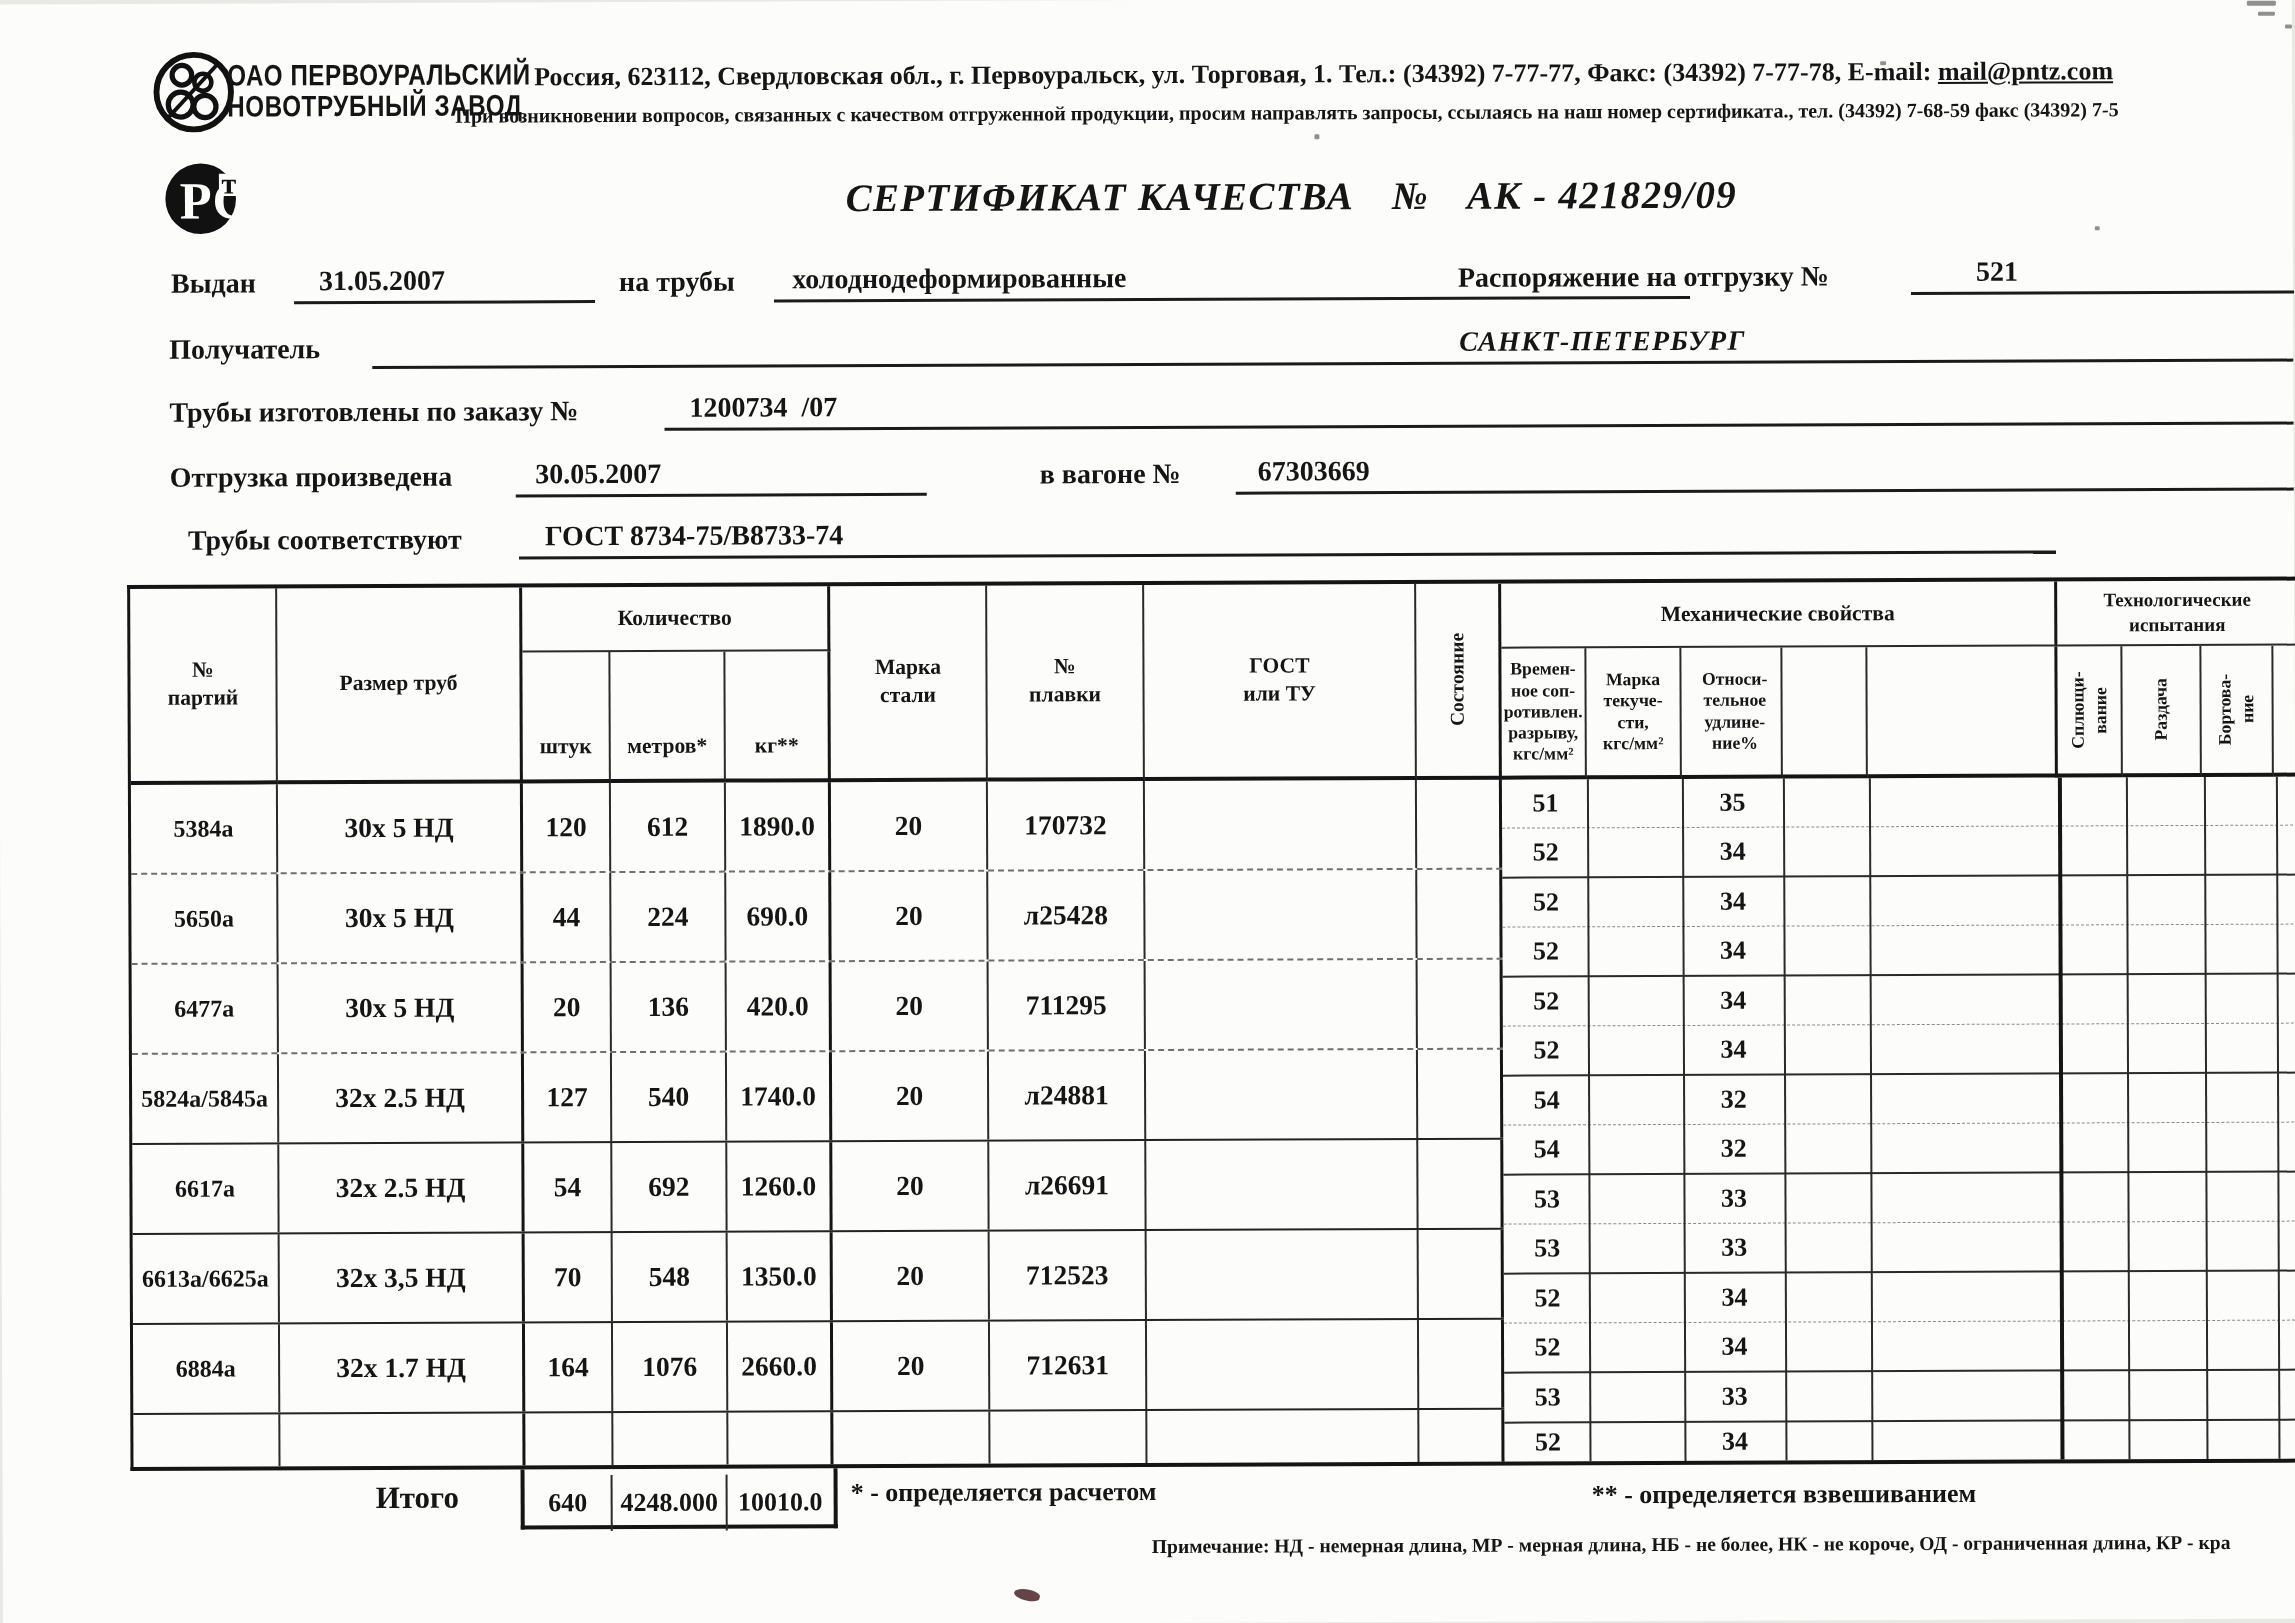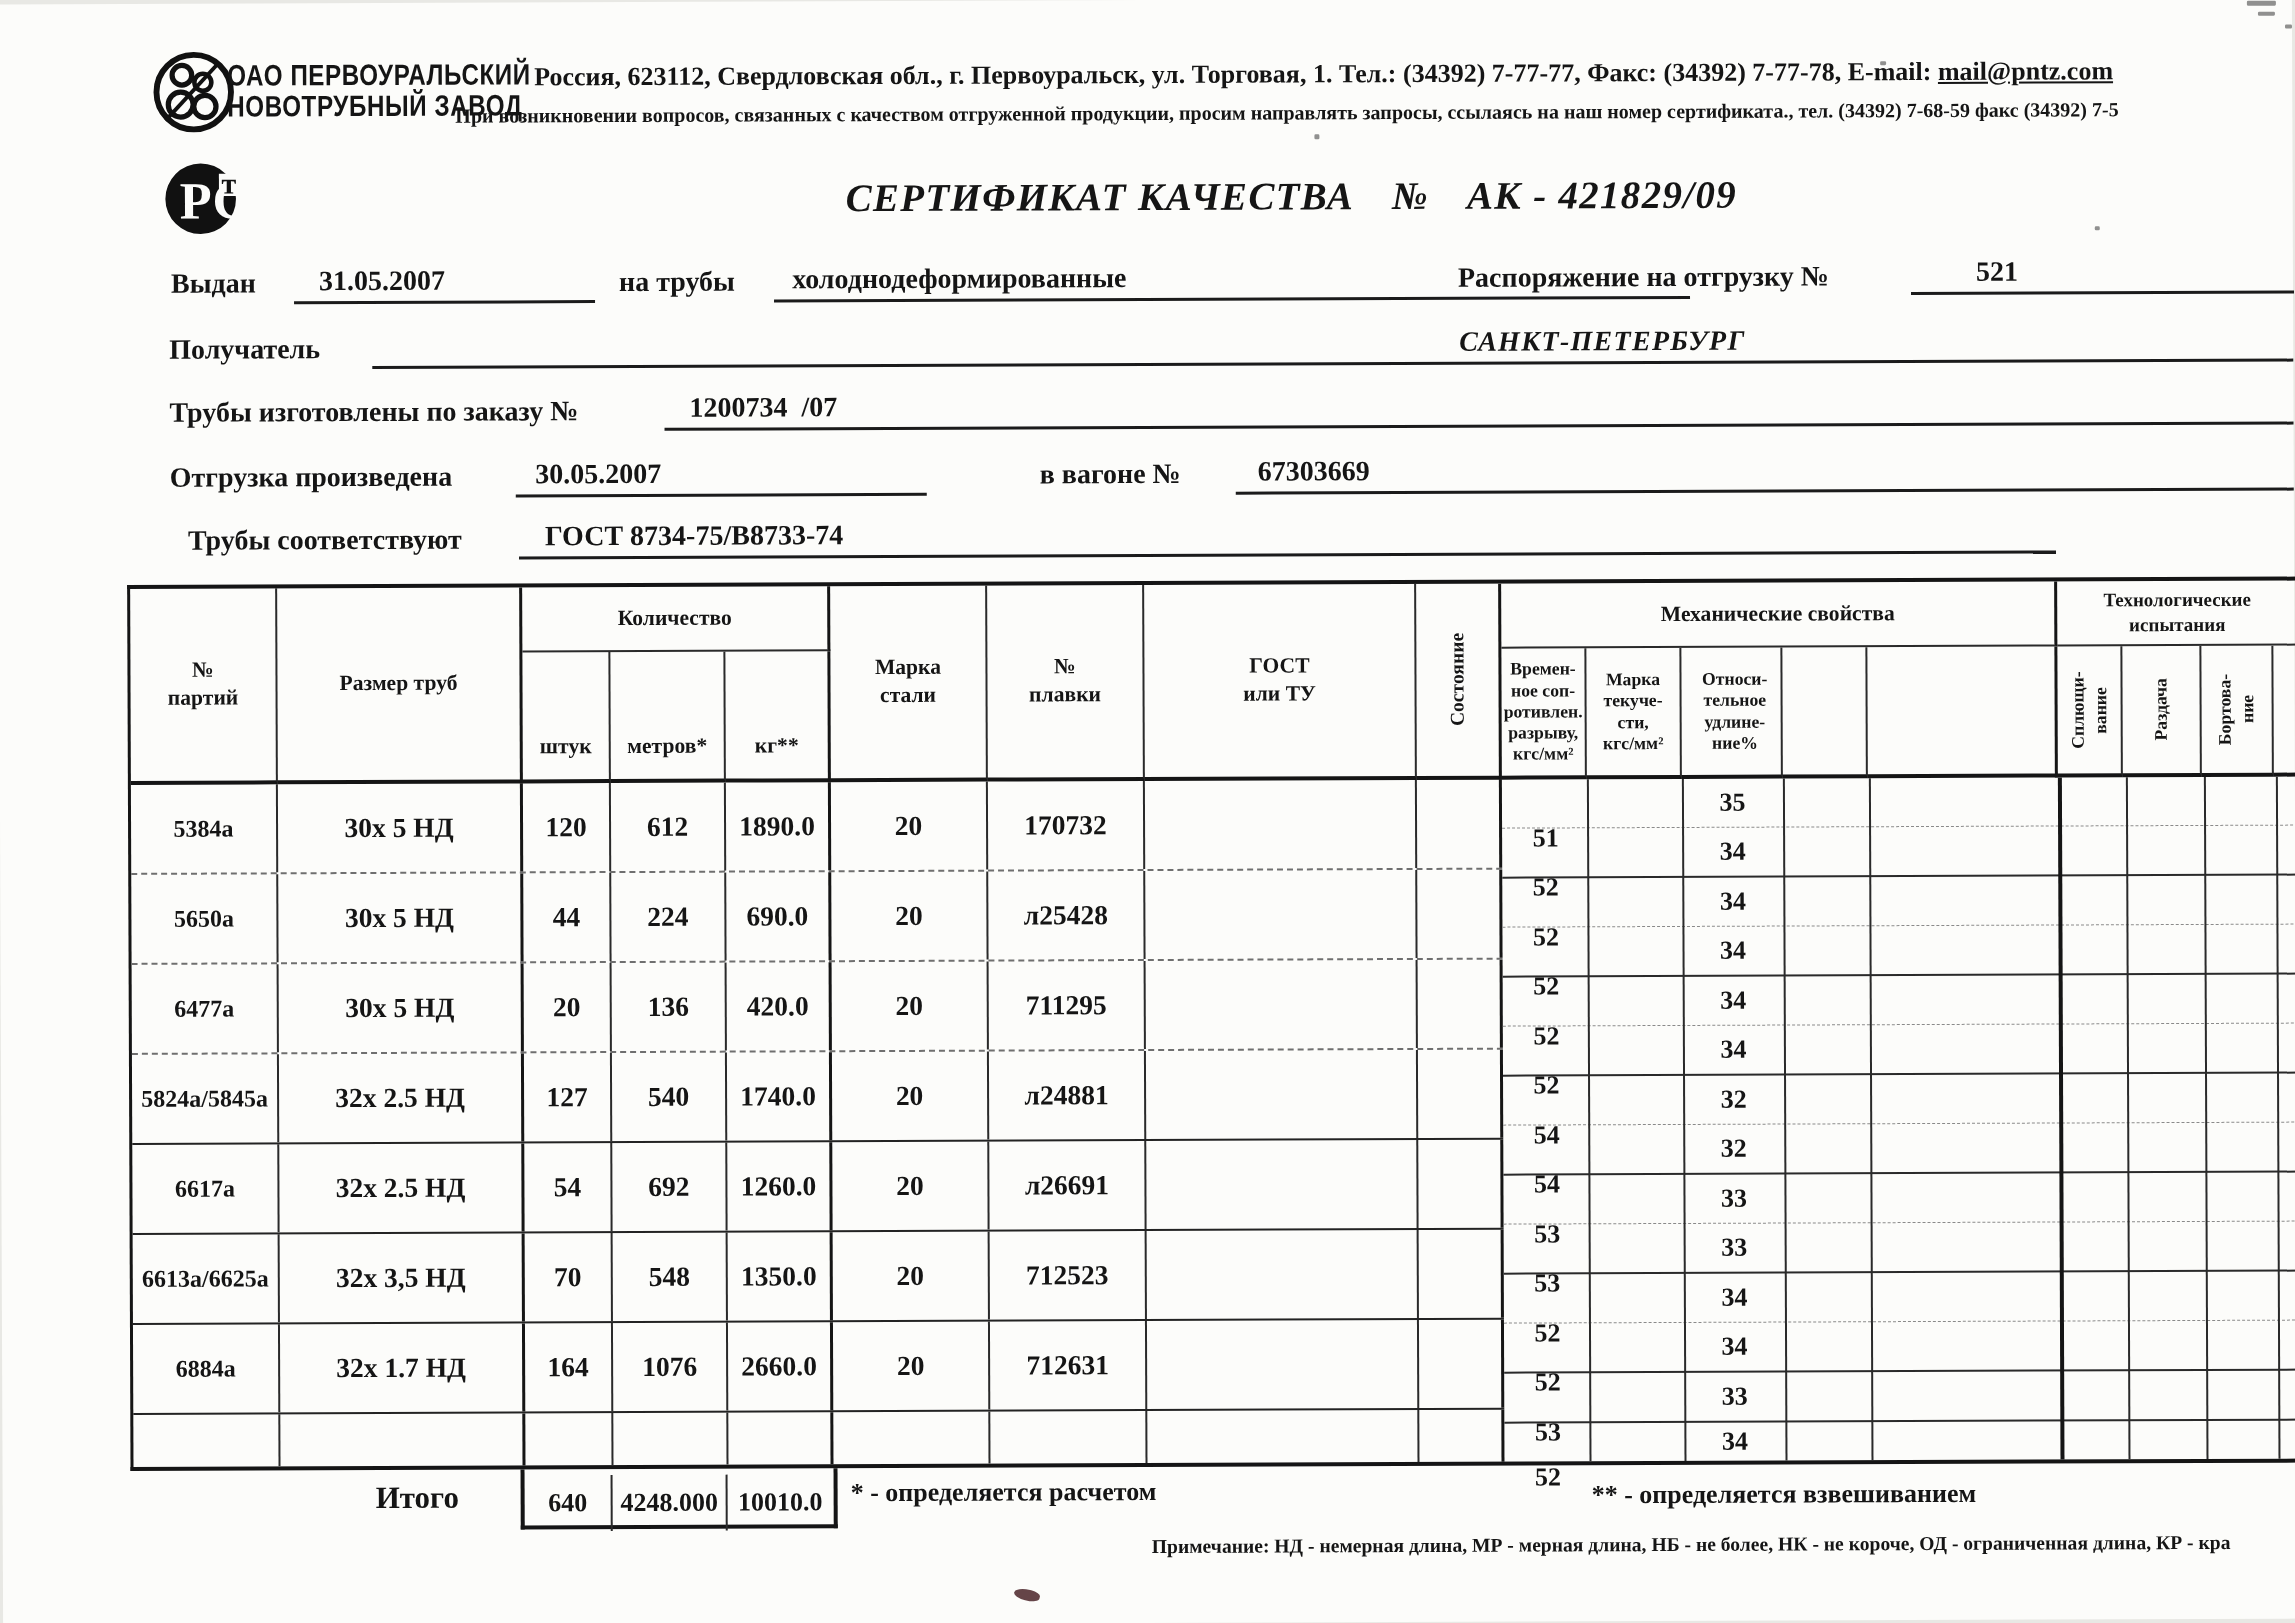--- a/index.html
+++ b/index.html
@@ -53,21 +53,21 @@
   .s8{width:272px;}
   .s9{width:85px;border-right-width:3.9px;border-right-color:#151515;}
 
   
   .mech{position:relative;display:flex;flex-direction:column;box-sizing:border-box;}
   .mrow{height:48px;flex:0 0 auto;position:relative;}
   .mlast{height:auto;flex:1 1 auto;}
   .md{border-bottom:1.3px dashed #8a8a8a;}
   .msl{border-bottom:2px solid #2a2a2a;}
   .mv{position:absolute;top:50%;transform:translateY(-50%);text-align:center;font-size:26px;font-weight:700;}
-  .ms1{left:0;width:87px;margin-top:35px;}
+  .ms1{left:0;width:87px;}
   .ms2{left:180px;width:101px;}
   .vline{position:absolute;top:0;bottom:0;width:2px;background:#2a2a2a;}
   .vthick{width:3.9px;background:#151515;}
 
   
   .totals{position:absolute;left:518px;top:1467px;width:317px;height:60px;box-sizing:border-box;
           border-left:4.6px solid #151515;border-right:4.6px solid #151515;border-bottom:4.6px solid #151515;display:flex;}
   .tc{display:flex;align-items:center;justify-content:center;font-size:26px;font-weight:700;box-sizing:border-box;height:100%;margin-top:6px;}
   .tc1{width:88px;border-right:2px solid #2a2a2a;}
   .tc2{width:115px;border-right:2px solid #2a2a2a;}

